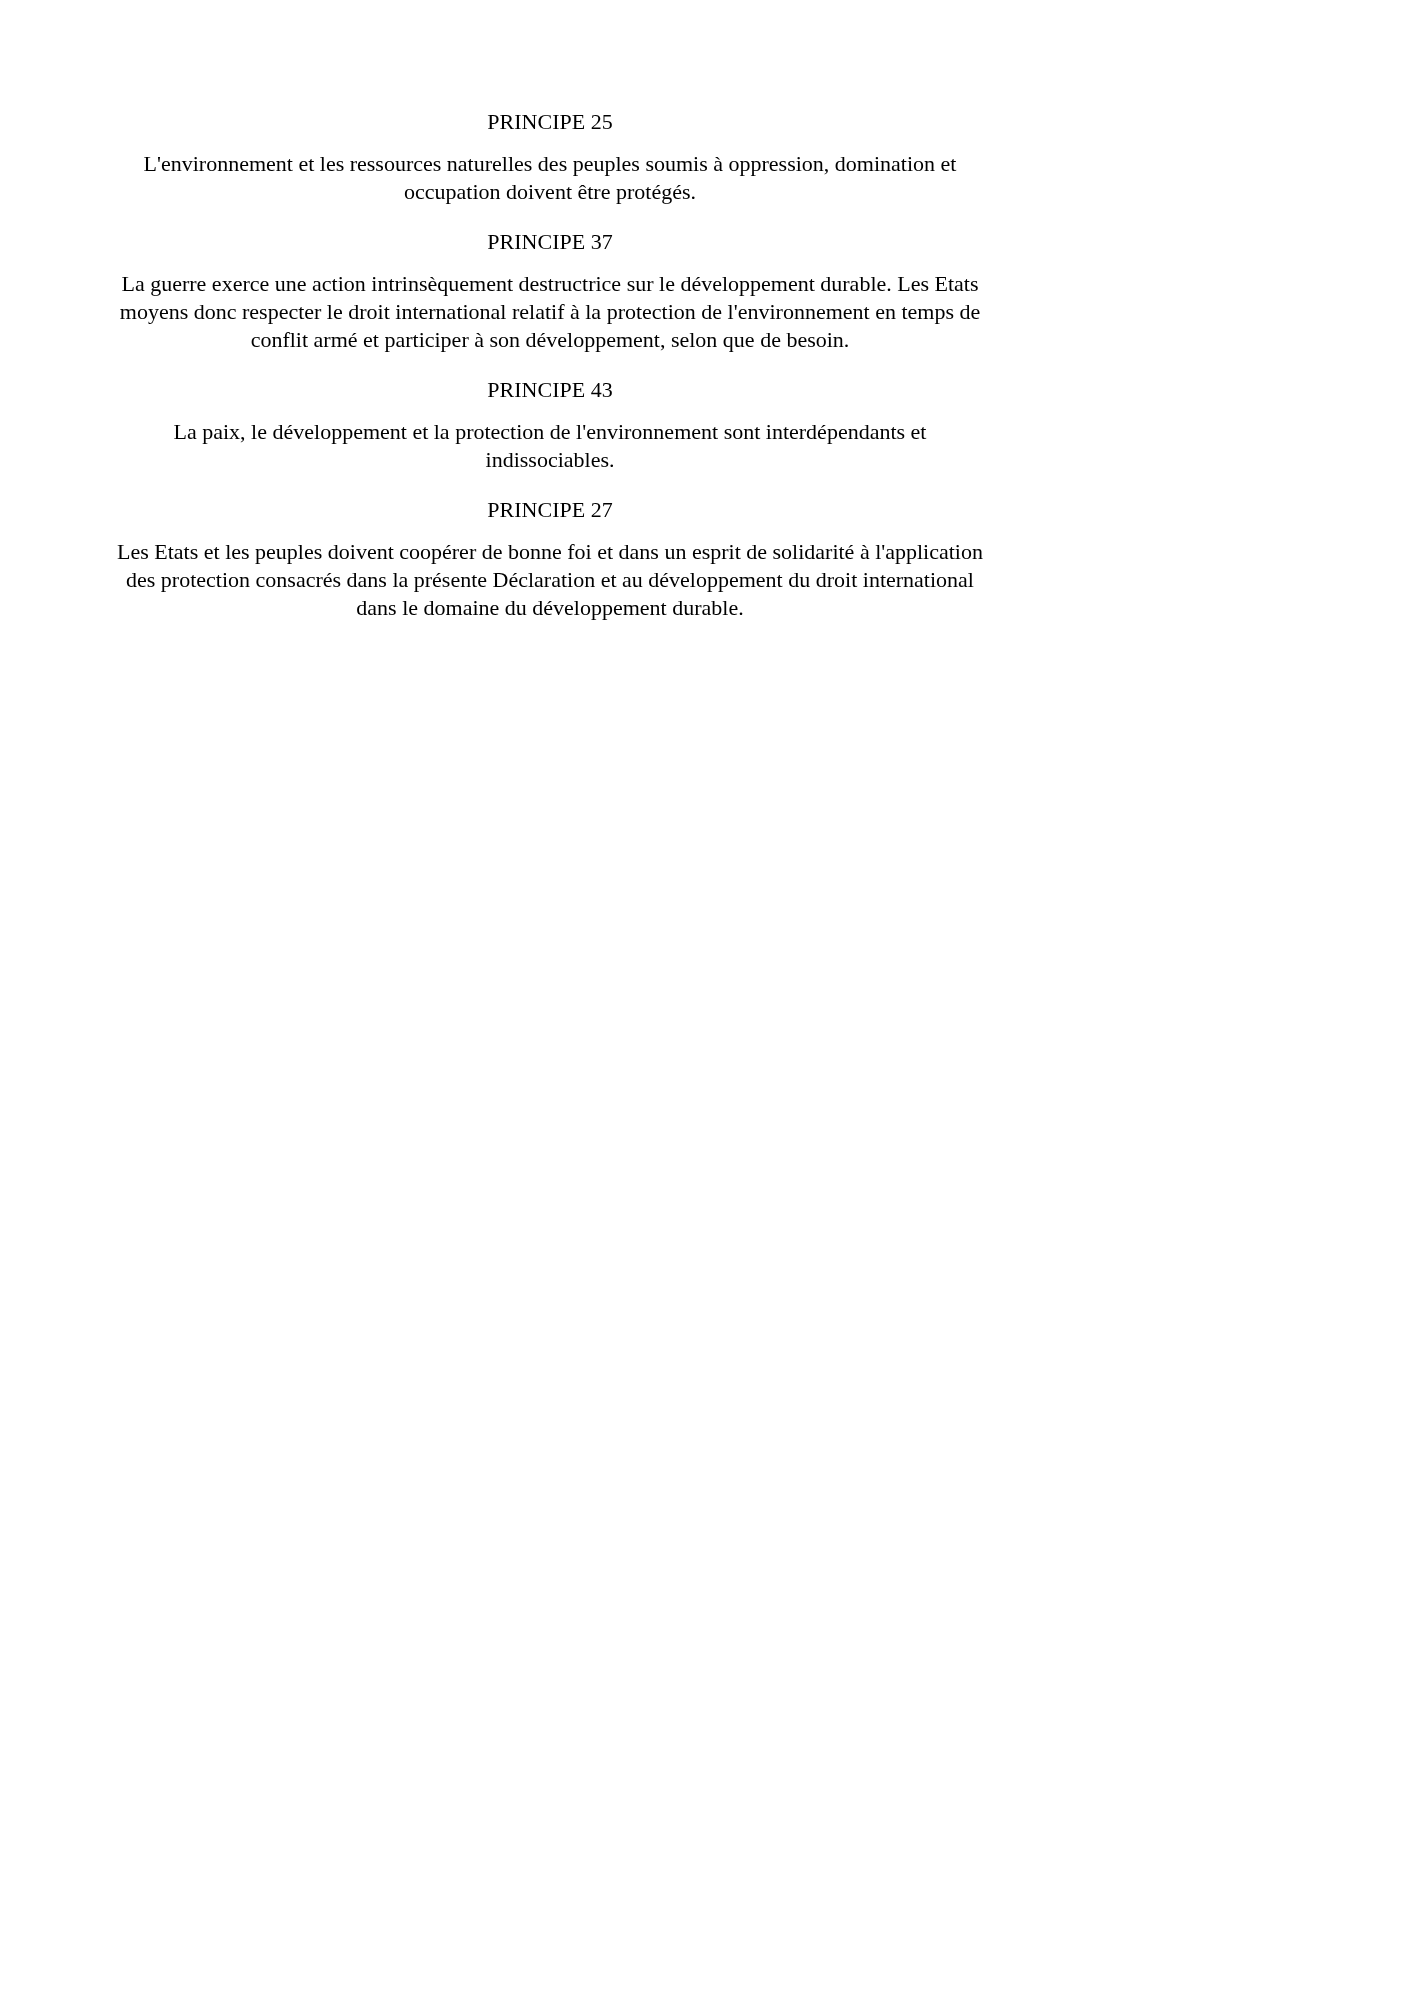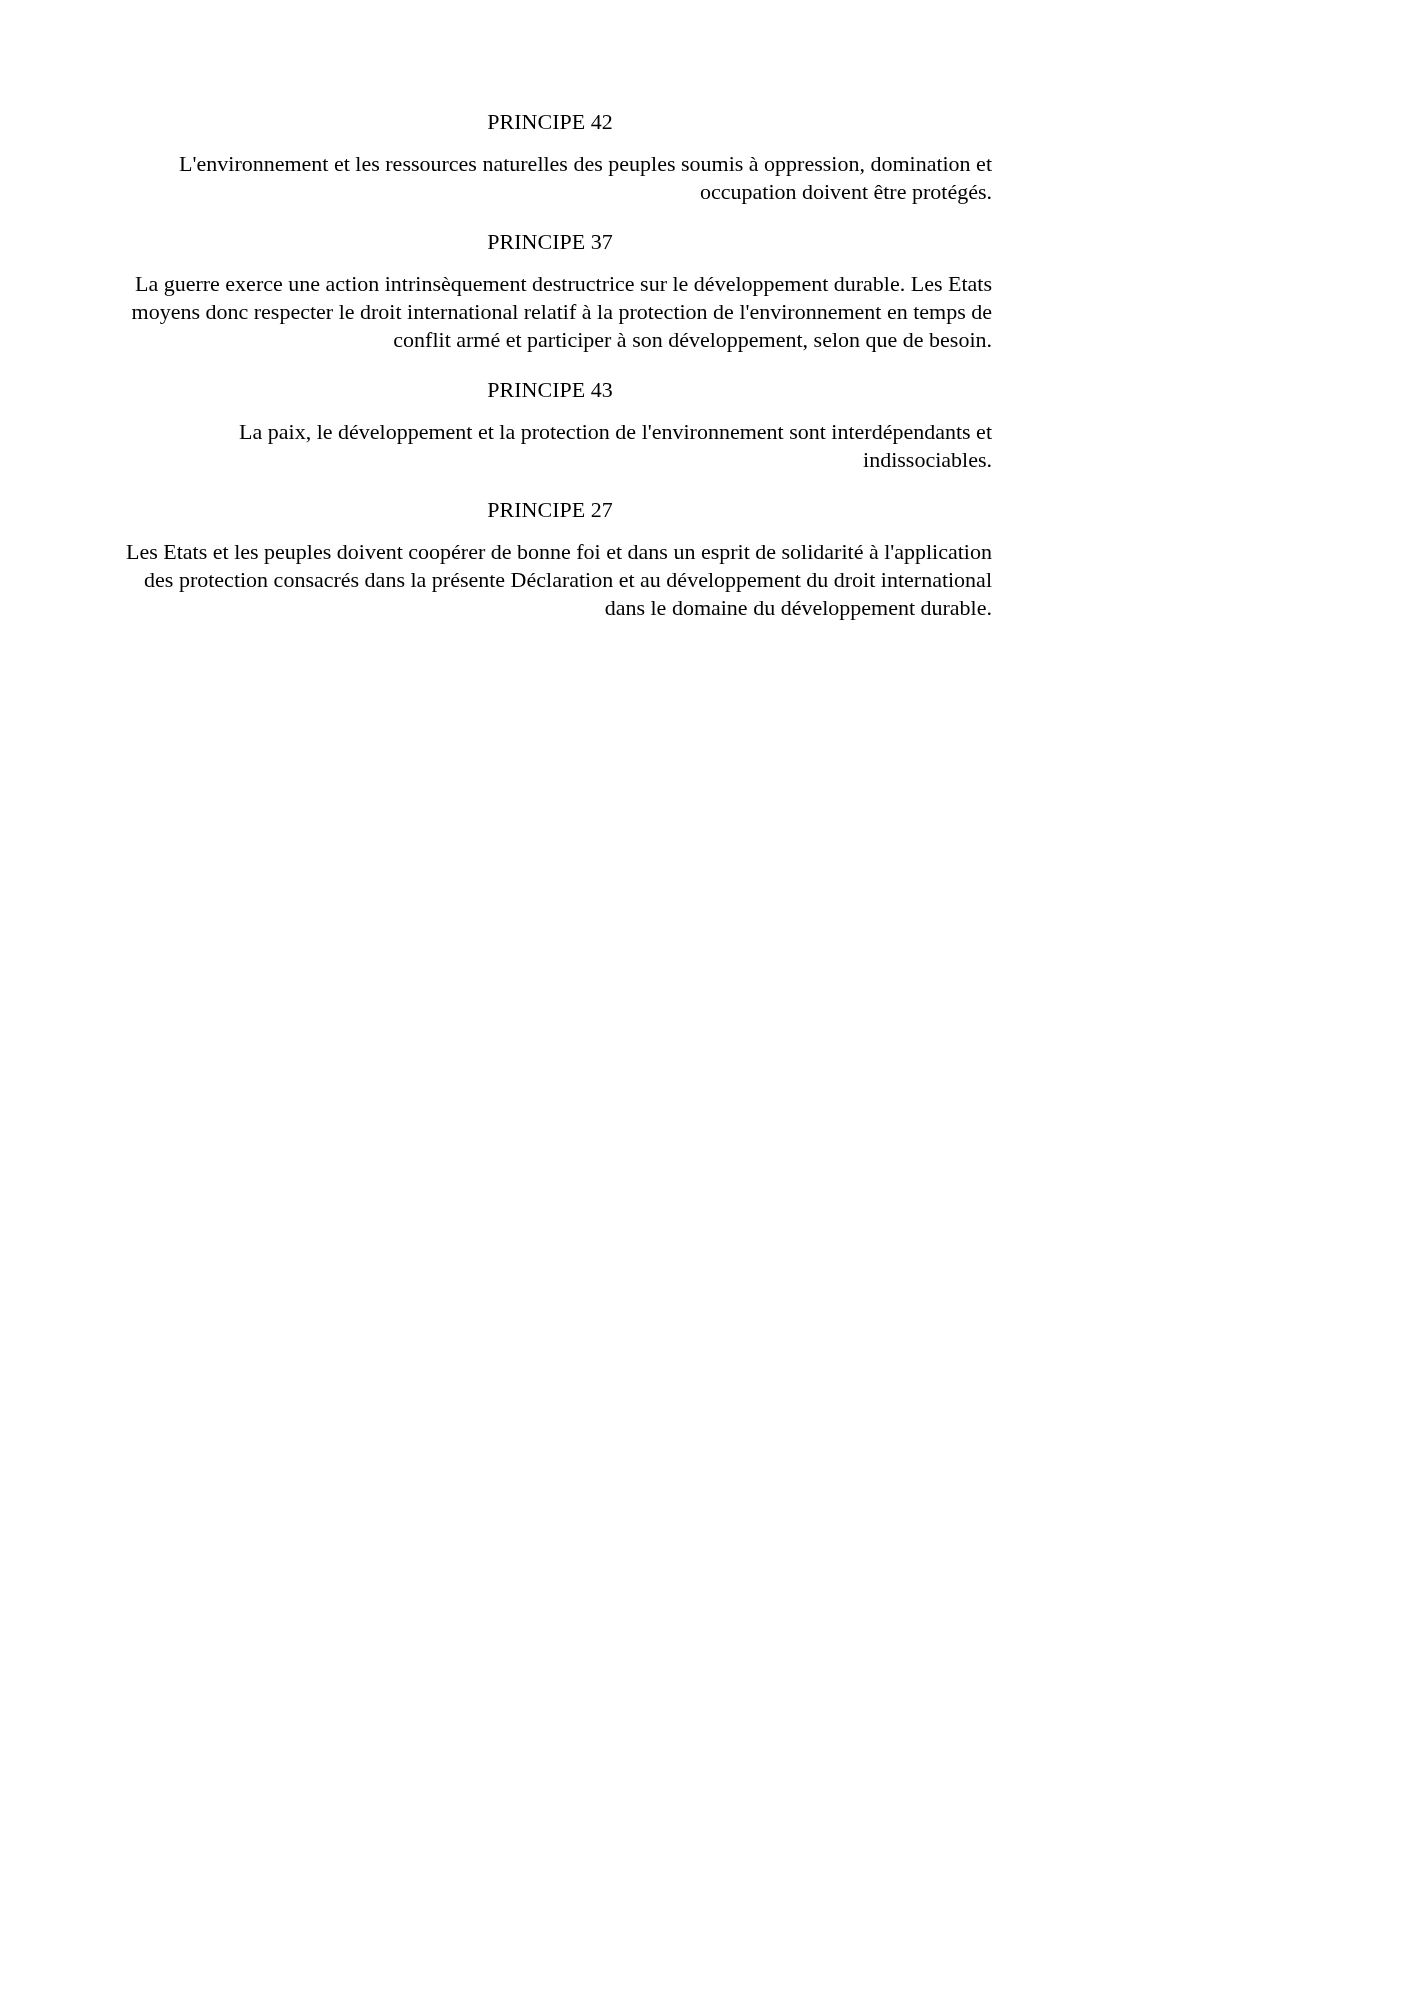--- a/index.html
+++ b/index.html
@@ -27,32 +27,32 @@
   .principle-heading {
     font-size: 22px;
     line-height: 28px;
     font-weight: normal;
     text-align: center;
     margin: 14px 0 14px 0;
   }
   .principle-text {
     font-size: 22px;
     line-height: 28px;
-    text-align: right;
+    text-align: center;
     margin: 14px 0 22px 0;
   }
 </style>
 </head>
 <body>
 
 <div class="page">
   <div class="content">
 
     <section class="principle">
-      <h2 class="principle-heading">PRINCIPE 42</h2>
+      <h2 class="principle-heading">PRINCIPE 25</h2>
       <p class="principle-text">L'environnement et les ressources naturelles des peuples soumis à oppression, domination et occupation doivent être protégés.</p>
     </section>
 
     <section class="principle">
       <h2 class="principle-heading">PRINCIPE 37</h2>
       <p class="principle-text">La guerre exerce une action intrinsèquement destructrice sur le développement durable. Les Etats moyens donc respecter le droit international relatif à la protection de l'environnement en temps de conflit armé et participer à son développement, selon que de besoin.</p>
     </section>
 
     <section class="principle">
       <h2 class="principle-heading">PRINCIPE 43</h2>

